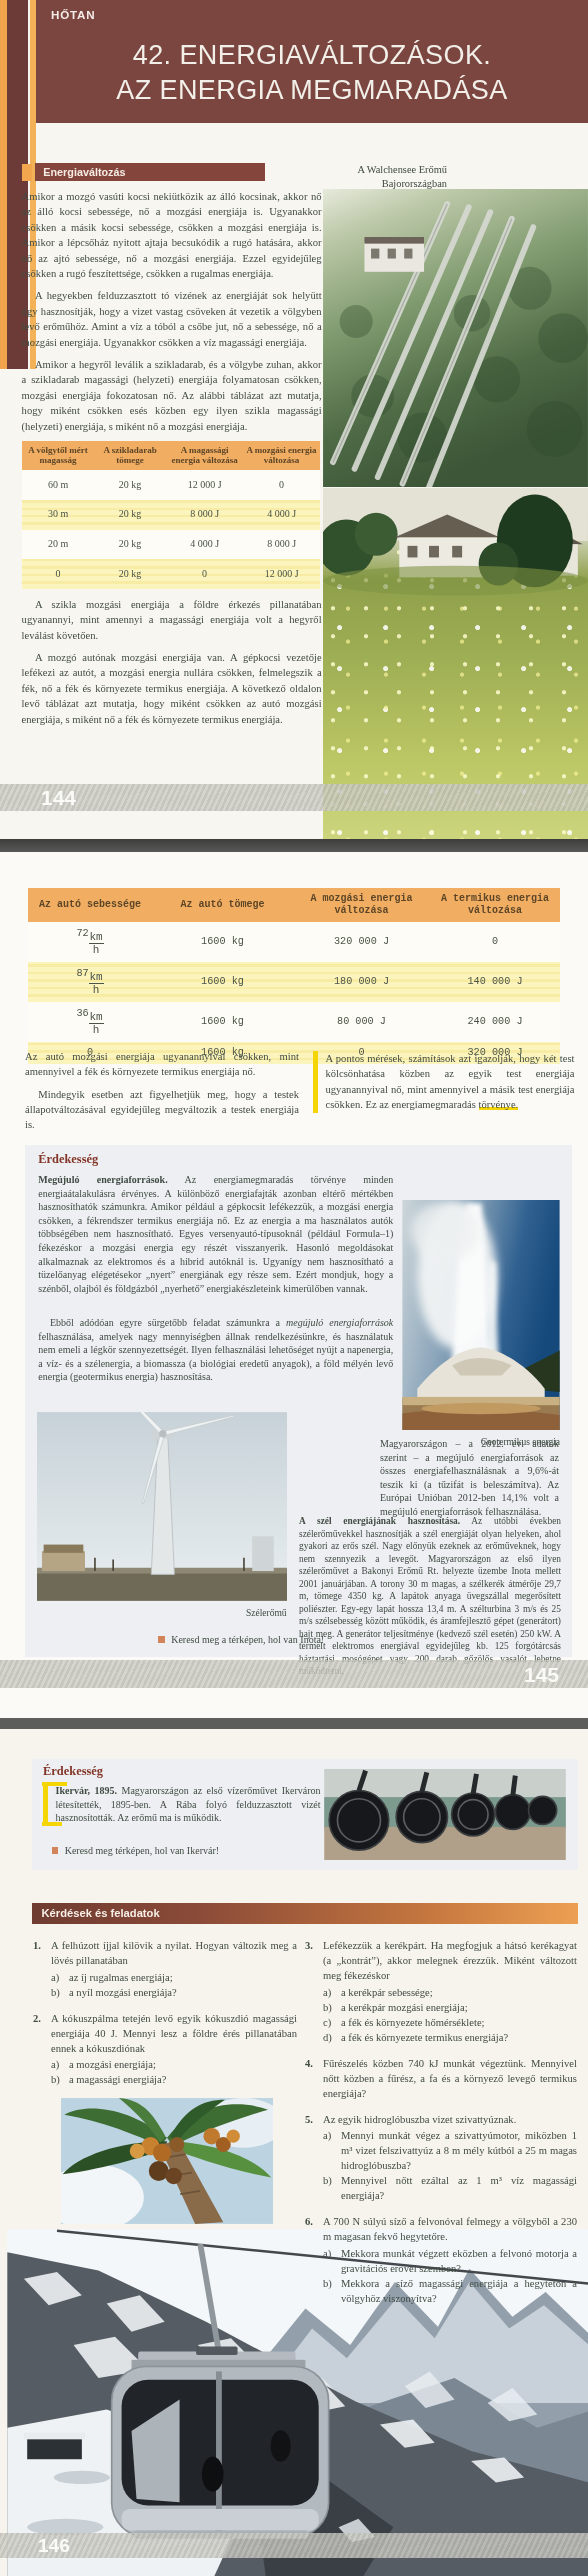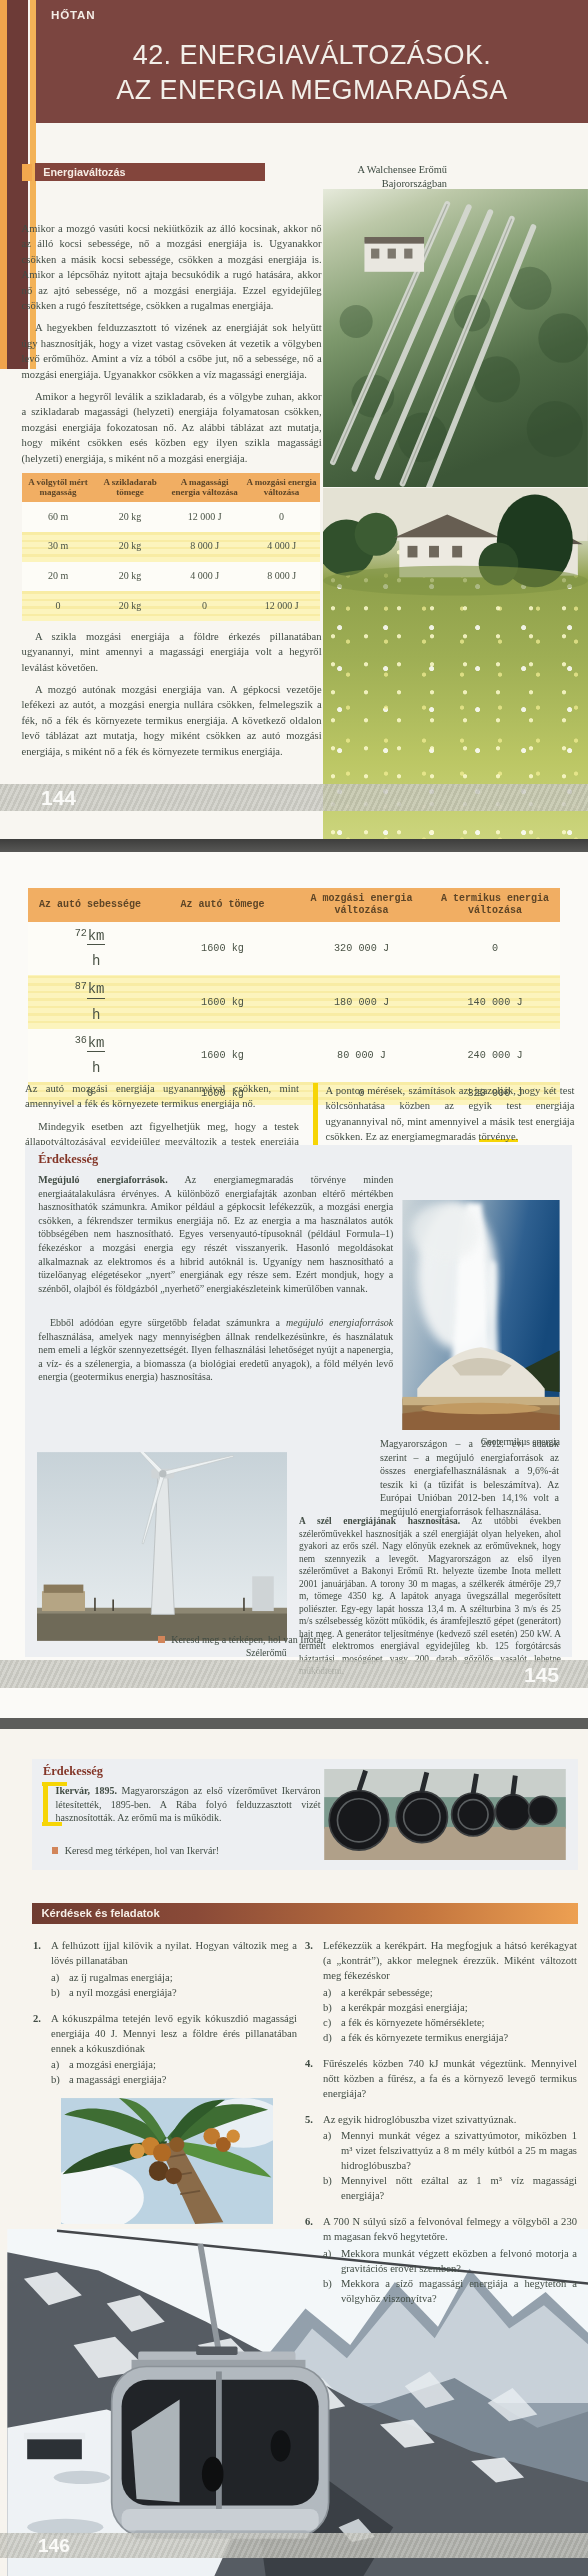--- a/index.html
+++ b/index.html
@@ -7,21 +7,21 @@
           font-family:"Liberation Serif","DejaVu Serif",serif;color:#414c44;}
   .abs{position:absolute;}
   .page{position:absolute;left:0;width:589px;overflow:hidden;}
   #pg144{top:0;height:839px;background:#f8f6f1;}
   #sep1{position:absolute;top:839px;left:0;width:589px;height:13.3px;background:linear-gradient(#3d3d3c,#585856);}
   #pg145{top:852px;height:866px;background:#fbfaf7;}
   #sep2{position:absolute;top:1718px;left:0;width:589px;height:10.8px;background:#5d5d5b;}
   #pg146{top:1729px;height:847px;background:#f7f4ee;}
 
   .sans{font-family:"Liberation Sans","DejaVu Sans",sans-serif;}
-  .bodytext{font-size:10.6px;line-height:1.46;text-align:justify;margin-top:32px;}
+  .bodytext{font-size:10.6px;line-height:1.46;text-align:justify;}
   .bodytext p{margin:0 0 6.6px;}
   .indent{text-indent:13.3px;}
 
   
   .banner{position:absolute;left:36px;top:0;width:552px;height:123px;background:#7b4540;}
   .kicker{position:absolute;left:15px;top:8.3px;font-size:11.6px;font-weight:bold;color:#f4ece6;letter-spacing:0.8px;}
   .btitle{position:absolute;left:0;width:100%;text-align:center;color:#f2efe9;font-weight:400;font-size:27px;letter-spacing:0.4px;}
   .strip{position:absolute;top:0;height:369px;}
 
   
@@ -32,21 +32,21 @@
   
   table.dtable{border-collapse:collapse;}
   table.dtable th{background:#f1ae63;color:#5d4527;font-weight:bold;text-align:center;vertical-align:middle;}
   table.dtable td{text-align:center;vertical-align:middle;color:#4a5346;}
   .row-w{background:#fdfcf7;}
   .row-y{background:repeating-linear-gradient(0deg,#fcf4bd 0 5px,#f8eca4 5px 7.5px);}
   #t144 th{font-size:9px;padding:4.1px 2.5px;line-height:1.2;}
   #t144 td{font-size:10px;padding:7.5px 2.5px;}
   #t145 th{font-size:10px;padding:5px 3.3px;line-height:1.2;}
   #t145 td{font-size:10.2px;padding:5.8px 3.3px;}
-  .frac{display:inline-flex;flex-direction:column;align-items:center;font-size:14px;line-height:1.1;margin-left:0;vertical-align:-4.1px;gap:9px;}
+  .frac{display:inline-flex;flex-direction:column;align-items:center;font-size:11px;line-height:1.1;margin-left:0;vertical-align:-4.1px;}
   .frac .fn{border-bottom:0.8px solid #4a5346;padding:0 0.8px;}
 
   
   .law{border-left:5.8px solid #f6d506;padding-left:7.5px;}
   .hl{background:linear-gradient(transparent 72%, #f6d506 72%);}
   .bracket{position:relative;border-left:5.8px solid #f6d506;padding-left:7.5px;}
   .bracket::before{content:"";position:absolute;left:-5.8px;top:-1.7px;width:25px;height:4.1px;background:#f6d506;}
   .bracket::after{content:"";position:absolute;left:-5.8px;bottom:-1.7px;width:20px;height:4.1px;background:#f6d506;}
 
   
@@ -317,21 +317,21 @@
       </figure>
 
       <div class="abs boxtext" style="left:13.3px;top:28px;width:355px;">
         <b>Megújuló energiaforrások.</b><span> Az energiamegmaradás törvénye minden energiaátalakulásra érvényes. A különböző energiafajták azonban eltérő mértékben hasznosíthatók számunkra. Amikor például a gépkocsit lefékezzük, a mozgási energia csökken, a fékrendszer termikus energiája nő. Ez az energia a ma használatos autók többségében nem hasznosítható. Egyes versenyautó-típusoknál (például Formula–1) fékezéskor a mozgási energia egy részét visszanyerik. Hasonló megoldásokat alkalmaznak az elektromos és a hibrid autóknál is. Ugyanígy nem hasznosítható a tüzelőanyag elégetésekor „nyert” energiának egy része sem. Ezért mondjuk, hogy a szénből, olajból és földgázból „nyerhető” energiakészleteink kimerülőben vannak.</span>
       </div>
 
       <div class="abs boxtext" style="left:13.3px;top:171px;width:355px;text-indent:11.6px;">
         <span>Ebből adódóan egyre sürgetőbb feladat számunkra a </span><i>megújuló energiaforrások</i><span> felhasználása, amelyek nagy mennyiségben állnak rendelkezésünkre, és használatuk nem emeli a légkör szennyezettségét. Ilyen felhasználási lehetőséget nyújt a napenergia, a víz- és a szélenergia, a biomassza (a biológiai eredetű anyagok), a föld mélyén levő energia (geotermikus energia) hasznosítása.</span>
       </div>
 
-      <figure class="abs" style="left:11.6px;top:267px;width:250px;margin-top:40px;">
+      <figure class="abs" style="left:11.6px;top:267px;width:250px;">
         <svg width="250" height="189" viewBox="0 0 302 228">
           <defs>
             <linearGradient id="tsky" x1="0" y1="0" x2="0" y2="1">
               <stop offset="0" stop-color="#c7d2d8"></stop>
                 <stop offset="1" stop-color="#e9eef0"></stop>
             </linearGradient>
           </defs>
           <rect width="302" height="228" fill="url(#tsky)"></rect>
           <rect y="192" width="302" height="36" fill="#6f6a58"></rect>
           <rect y="188" width="302" height="7" fill="#8d8773"></rect>

